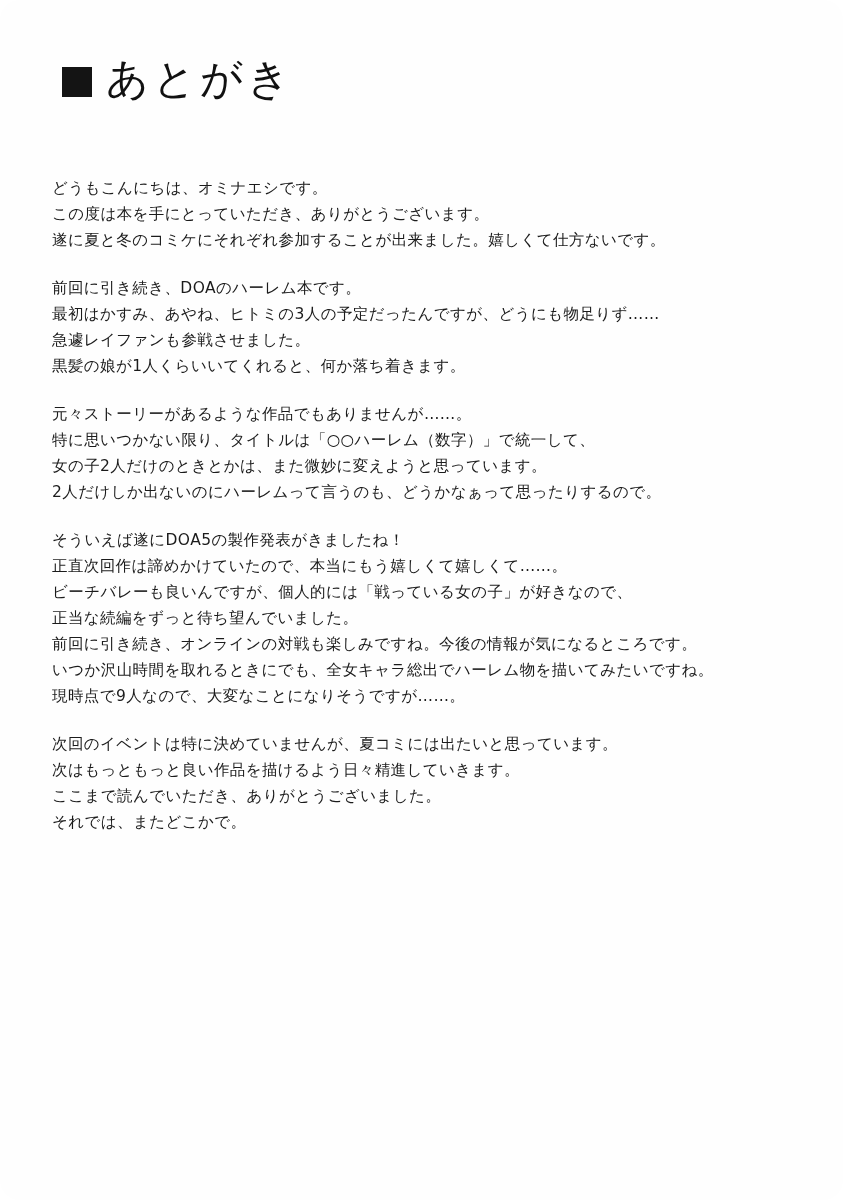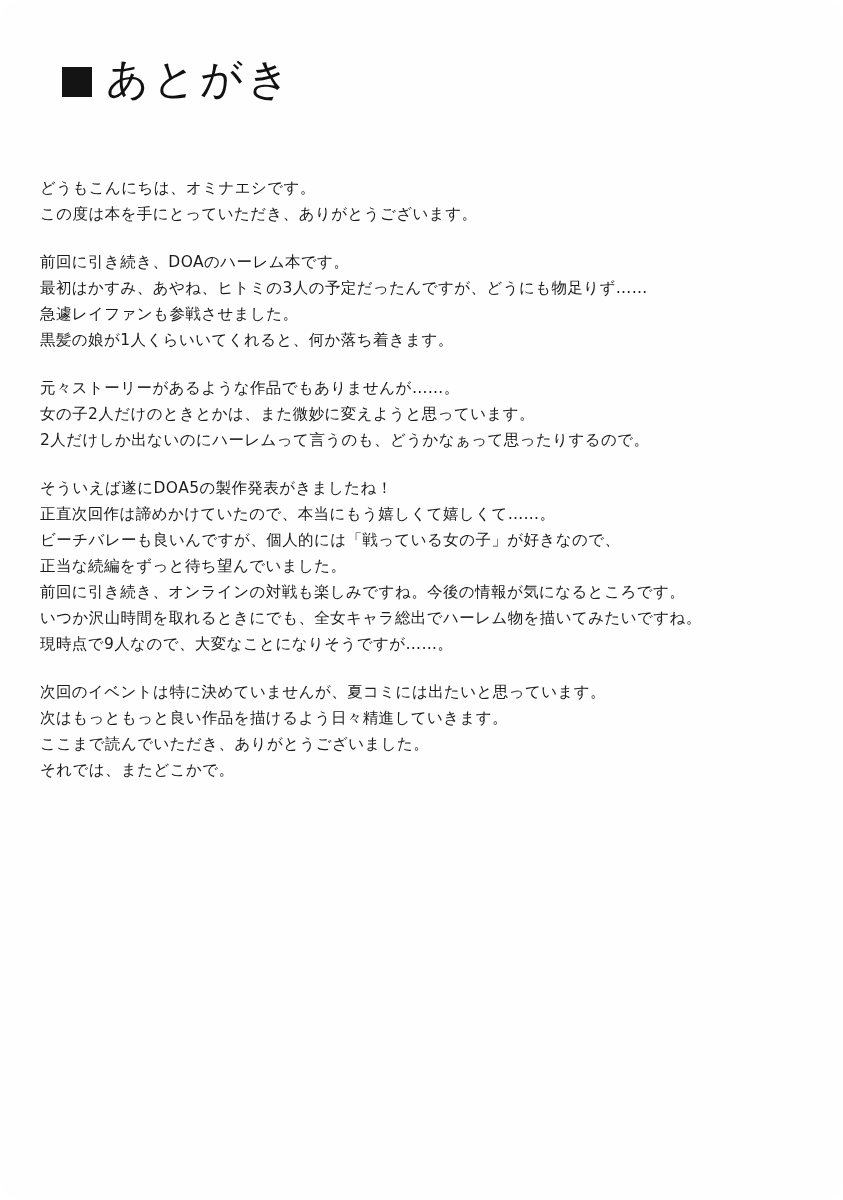--- a/index.html
+++ b/index.html
@@ -46,21 +46,21 @@
     font-weight: 500;
     line-height: 1;
   }
   .body-text {
     position: absolute;
     left: 40px;
     top: 175px;
     width: 760px;
   }
   .para {
-    margin: 0 0 22px 0;
+    margin: 0 0 22px 12px;
   }
   .para:last-child {
     margin-bottom: 0;
   }
   .line {
     font-size: 15.5px;
     line-height: 26px;
     color: #1b1b1b;
     letter-spacing: 0.4px;
     white-space: pre-wrap;
@@ -74,31 +74,33 @@
   <div class="title-row">
     <span class="title-square"></span>
     <span class="title-text">あとがき</span>
   </div>
 
   <div class="body-text">
 
     <div class="para">
       <div class="line">どうもこんにちは、オミナエシです。</div>
       <div class="line">この度は本を手にとっていただき、ありがとうございます。</div>
+      <div class="line">遂に夏と冬のコミケにそれぞれ参加することが出来ました。嬉しくて仕方ないです。</div>
     </div>
 
     <div class="para">
       <div class="line">前回に引き続き、DOAのハーレム本です。</div>
       <div class="line">最初はかすみ、あやね、ヒトミの3人の予定だったんですが、どうにも物足りず……</div>
       <div class="line">急遽レイファンも参戦させました。</div>
       <div class="line">黒髪の娘が1人くらいいてくれると、何か落ち着きます。</div>
     </div>
 
     <div class="para">
       <div class="line">元々ストーリーがあるような作品でもありませんが……。</div>
+      <div class="line">特に思いつかない限り、タイトルは「○○ハーレム（数字）」で統一して、</div>
       <div class="line">女の子2人だけのときとかは、また微妙に変えようと思っています。</div>
       <div class="line">2人だけしか出ないのにハーレムって言うのも、どうかなぁって思ったりするので。</div>
     </div>
 
     <div class="para">
       <div class="line">そういえば遂にDOA5の製作発表がきましたね！</div>
       <div class="line">正直次回作は諦めかけていたので、本当にもう嬉しくて嬉しくて……。</div>
       <div class="line">ビーチバレーも良いんですが、個人的には「戦っている女の子」が好きなので、</div>
       <div class="line">正当な続編をずっと待ち望んでいました。</div>
       <div class="line">前回に引き続き、オンラインの対戦も楽しみですね。今後の情報が気になるところです。</div>

